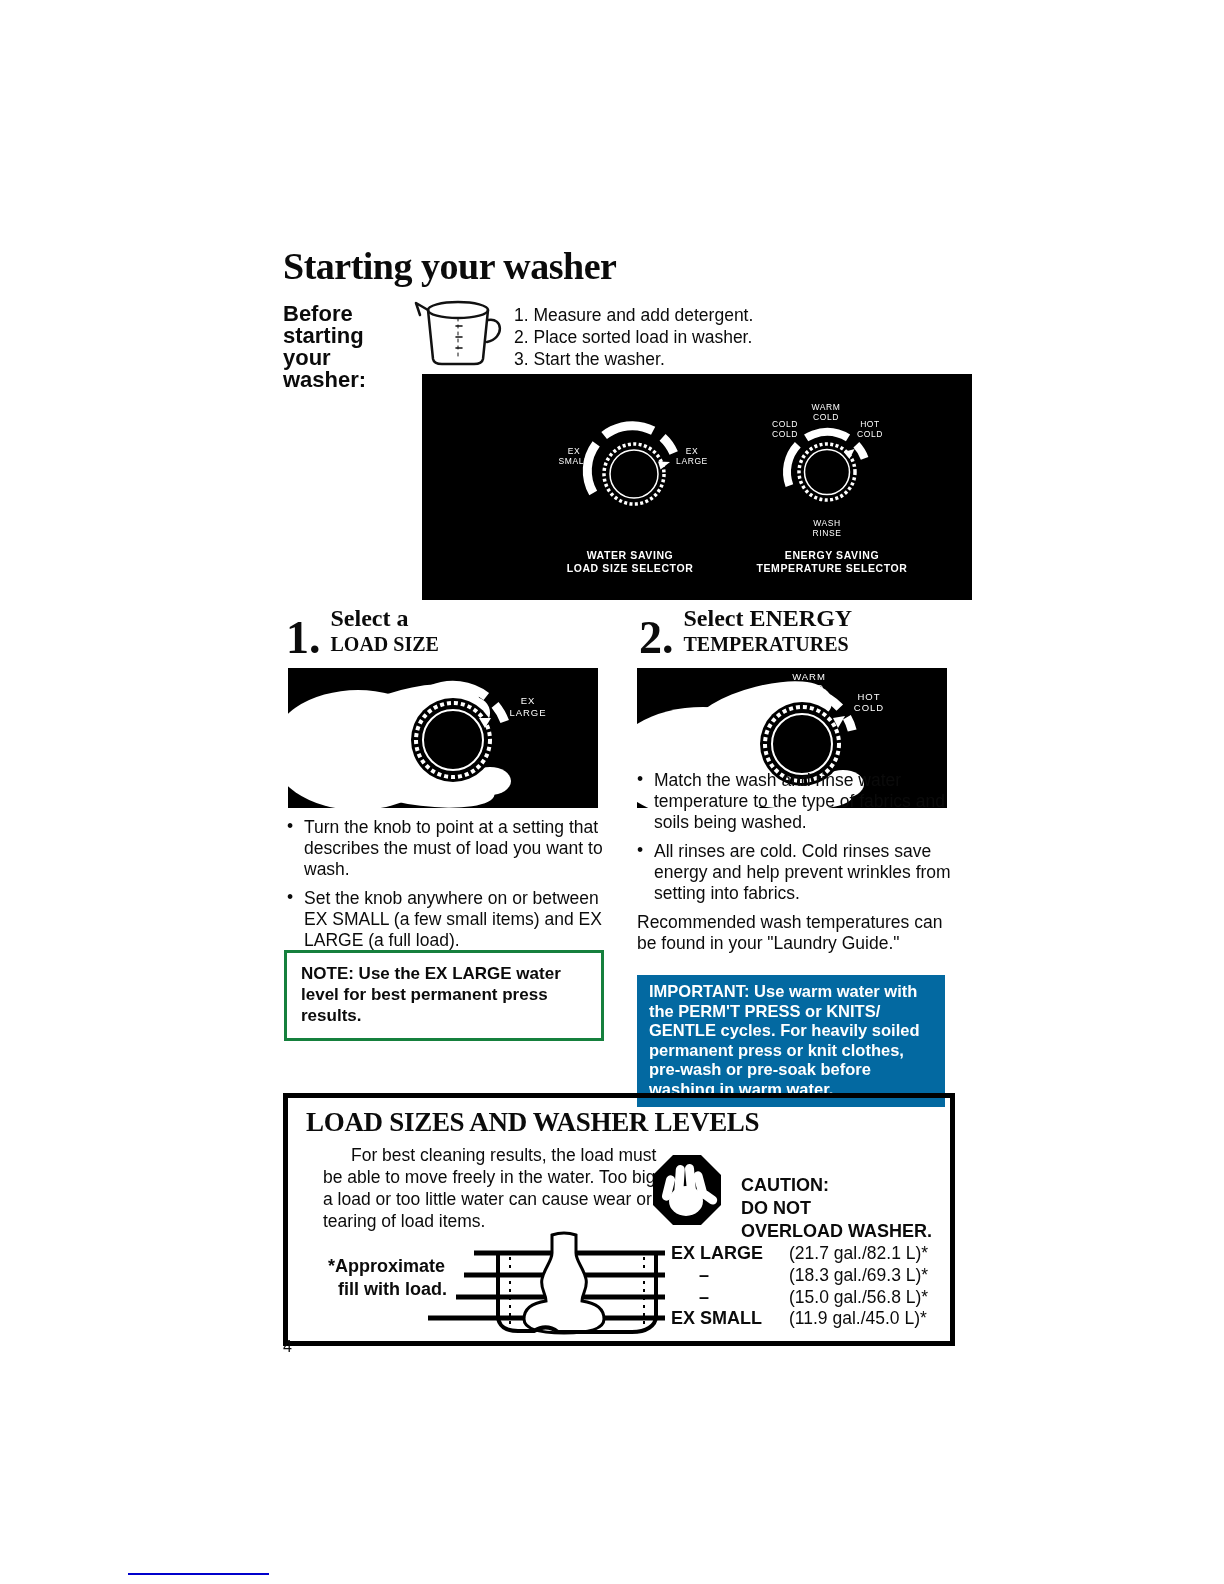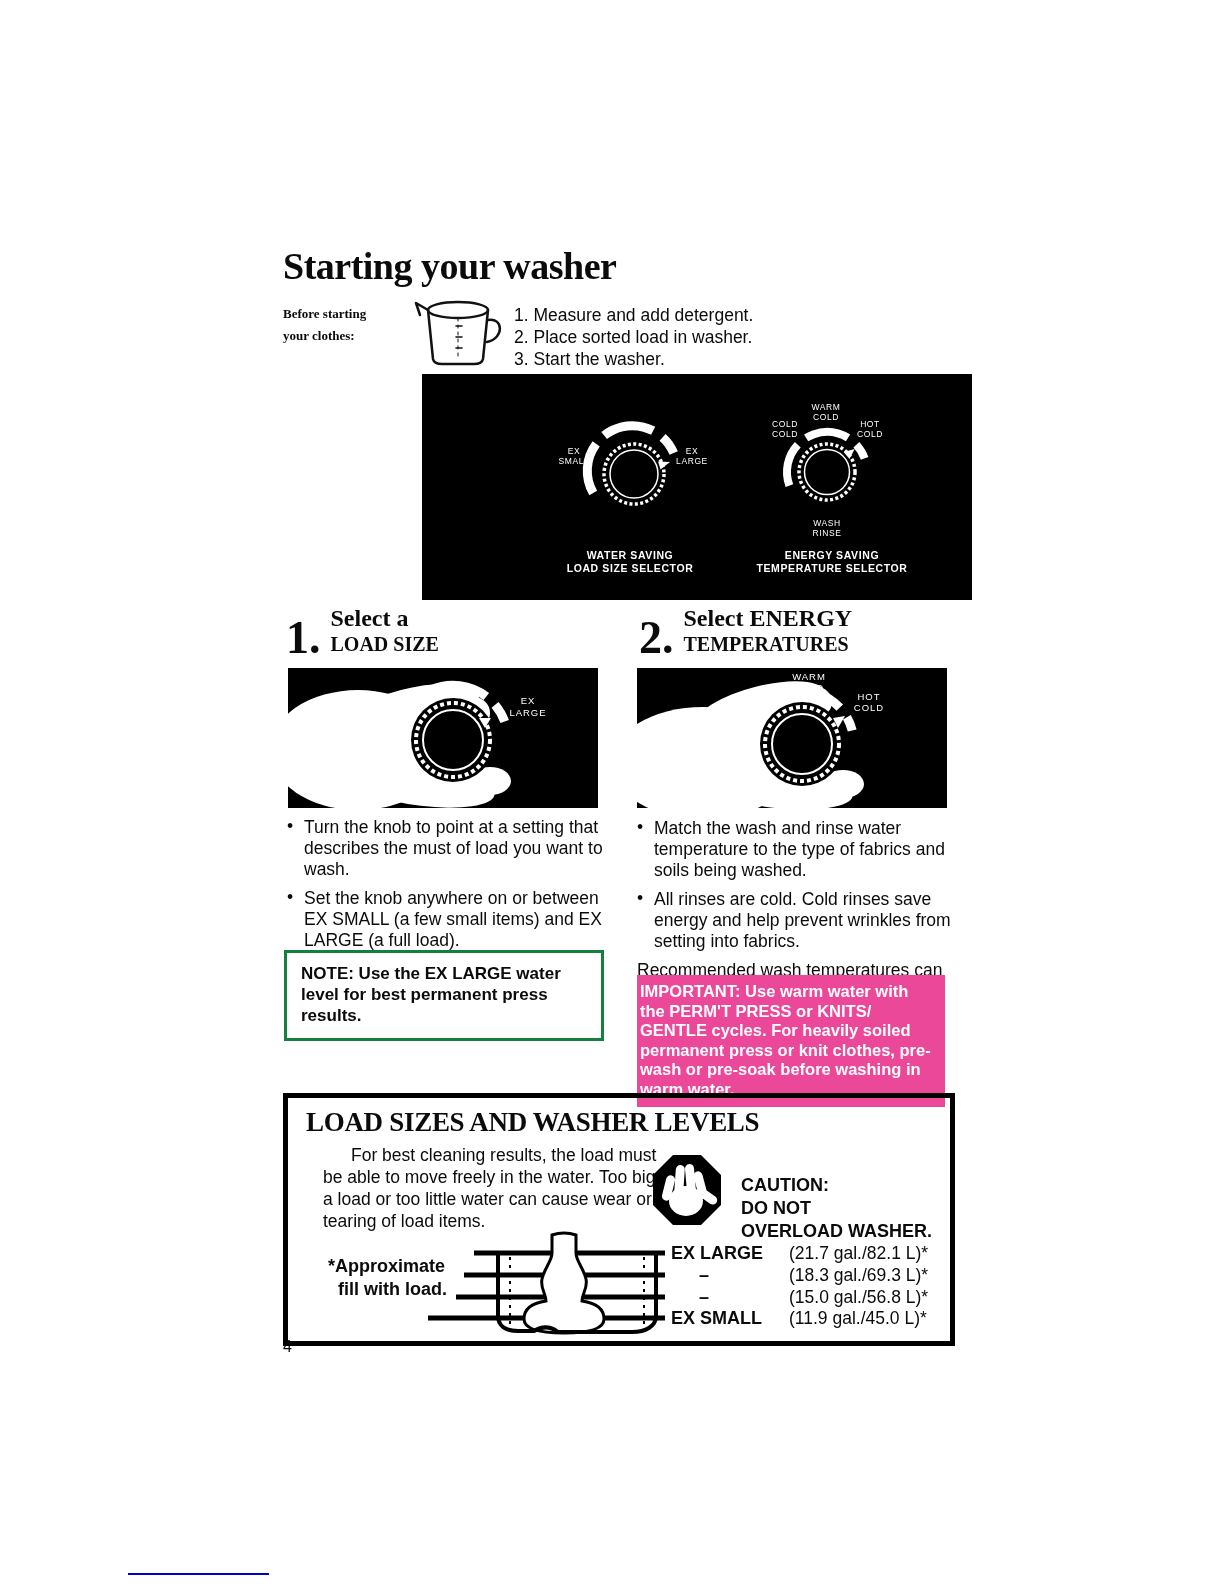--- a/index.html
+++ b/index.html
@@ -6,40 +6,40 @@
   html,body { background:#ffffff; }
   .page {
     position:relative; width:1224px; height:1584px; background:#ffffff;
     font-family:"Liberation Sans", sans-serif; color:#0b0b0b; overflow:hidden;
   }
   .abs { position:absolute; }
   .serif { font-family:"Liberation Serif", serif; }
 
   .title { font-size:38px; font-weight:bold; letter-spacing:-0.5px; }
 
-  .intro-label { font-size:13px; font-weight:bold; line-height:22px;font-family:Liberation Serif, serif; }
+  .intro-label { font-size:22px; font-weight:bold; line-height:22px; }
   .steps { font-size:17.5px; line-height:22px; }
 
   .panel { background:#000; }
 
   .sec-head { display:flex; align-items:flex-end; }
   .sec-num { font-size:46px; font-weight:bold; line-height:40px; margin-right:10px; }
   .sec-lines .l1 { font-size:24px; font-weight:bold; line-height:24px; }
   .sec-lines .l2 { font-size:20px; font-weight:bold; line-height:28px; }
 
   .photo { background:#000; }
 
   .bullets { font-size:17.5px; line-height:21px; }
   .bullet { position:relative; padding-left:17px; margin-bottom:8px; }
   .bullet:before { content:"•"; position:absolute; left:0; top:-1px; }
   .plain-follow { font-size:17.5px; line-height:21px; }
 
   .note-box { border:3px solid #15803d; padding:10px 12px 12px 14px;
               font-size:17px; font-weight:bold; line-height:21px; }
-  .important-box { background:#ec4899; color:#fff; padding:7px 10px 8px 3px;
+  .important-box { background:#0369a1; color:#fff; padding:7px 10px 8px 12px;
                    font-size:16.5px; font-weight:bold; line-height:19.5px; }
 
   .load-box { border:5px solid #000; }
   .load-box-heading { font-size:27px; font-weight:bold; letter-spacing:-0.3px; }
   .load-par { font-size:17.5px; line-height:22px; text-indent:28px; width:335px; }
   .caution-text { font-size:18px; font-weight:bold; line-height:23px; }
   .fill-note { font-size:18px; font-weight:bold; line-height:23px; }
   .fill-note .ind { padding-left:10px; }
   .lvl-row { position:absolute; height:22px; display:flex; align-items:center; }
   .lvl-label { width:118px; font-size:18px; font-weight:bold; }
@@ -56,21 +56,21 @@
 </style>
 </head>
 <body>
 
 <div class="page">
 
   <div class="abs serif title" style="left:283px; top:244px;">Starting your washer</div>
 
   <div class="abs intro-label" style="left:283px; top:303px; width:135px;">
     <div>Before starting</div>
-    <div>your clothes:</div>
+    <div>your washer:</div>
   </div>
 
   <svg class="abs" style="left:408px; top:296px;" width="100" height="76" viewBox="0 0 100 76">
     <g fill="none" stroke="#111" stroke-width="2.5" stroke-linejoin="round" stroke-linecap="round">
       <path d="M20,14 L8,7 L12,19"></path>
       <ellipse cx="50" cy="14" rx="30" ry="8"></ellipse>
       <path d="M20,14 L25,63 Q26,68 34,68 L66,68 Q74,68 75,63 L80,14"></path>
       <path d="M80,24 C95,21 97,42 79,46"></path>
       <path d="M48,30 L54,30 M48,41 L54,41 M48,52 L54,52" stroke-width="1.6"></path>
       <path d="M50,22 L50,60" stroke-width="1" stroke-dasharray="3 4"></path>
@@ -175,21 +175,21 @@
     <text class="phlabel" x="232" y="43" text-anchor="middle">COLD</text>
   </svg>
 
   <div class="abs bullets" style="left:287px; top:817px; width:318px;">
     <div class="bullet">Turn the knob to point at a setting that describes the must of load you want to wash.</div>
     <div class="bullet">Set the knob anywhere on or between EX SMALL (a few small items) and EX LARGE (a full load).</div>
   </div>
 
   <div class="abs note-box" style="left:284px; top:950px; width:320px;">NOTE: Use the EX LARGE water level for best permanent press results.</div>
 
-  <div class="abs" style="left:637px; top:818px; width:336px;">
+  <div class="abs" style="left:637px; top:770px; width:336px;">
     <div class="bullets">
       <div class="bullet">Match the wash and rinse water temperature to the type of fabrics and soils being washed.</div>
       <div class="bullet">All rinses are cold. Cold rinses save energy and help prevent wrinkles from setting into fabrics.</div>
     </div>
     <div class="plain-follow" style="width:320px;">Recommended wash temperatures can be found in your "Laundry Guide."</div>
   </div>
 
   <div class="abs important-box" style="left:637px; top:975px; width:308px;">IMPORTANT: Use warm water with the PERM'T PRESS or KNITS/ GENTLE cycles. For heavily soiled permanent press or knit clothes, pre-wash or pre-soak before washing in warm water.</div>
 
   <div class="abs load-box" style="left:283px; top:1093px; width:672px; height:253px;">

